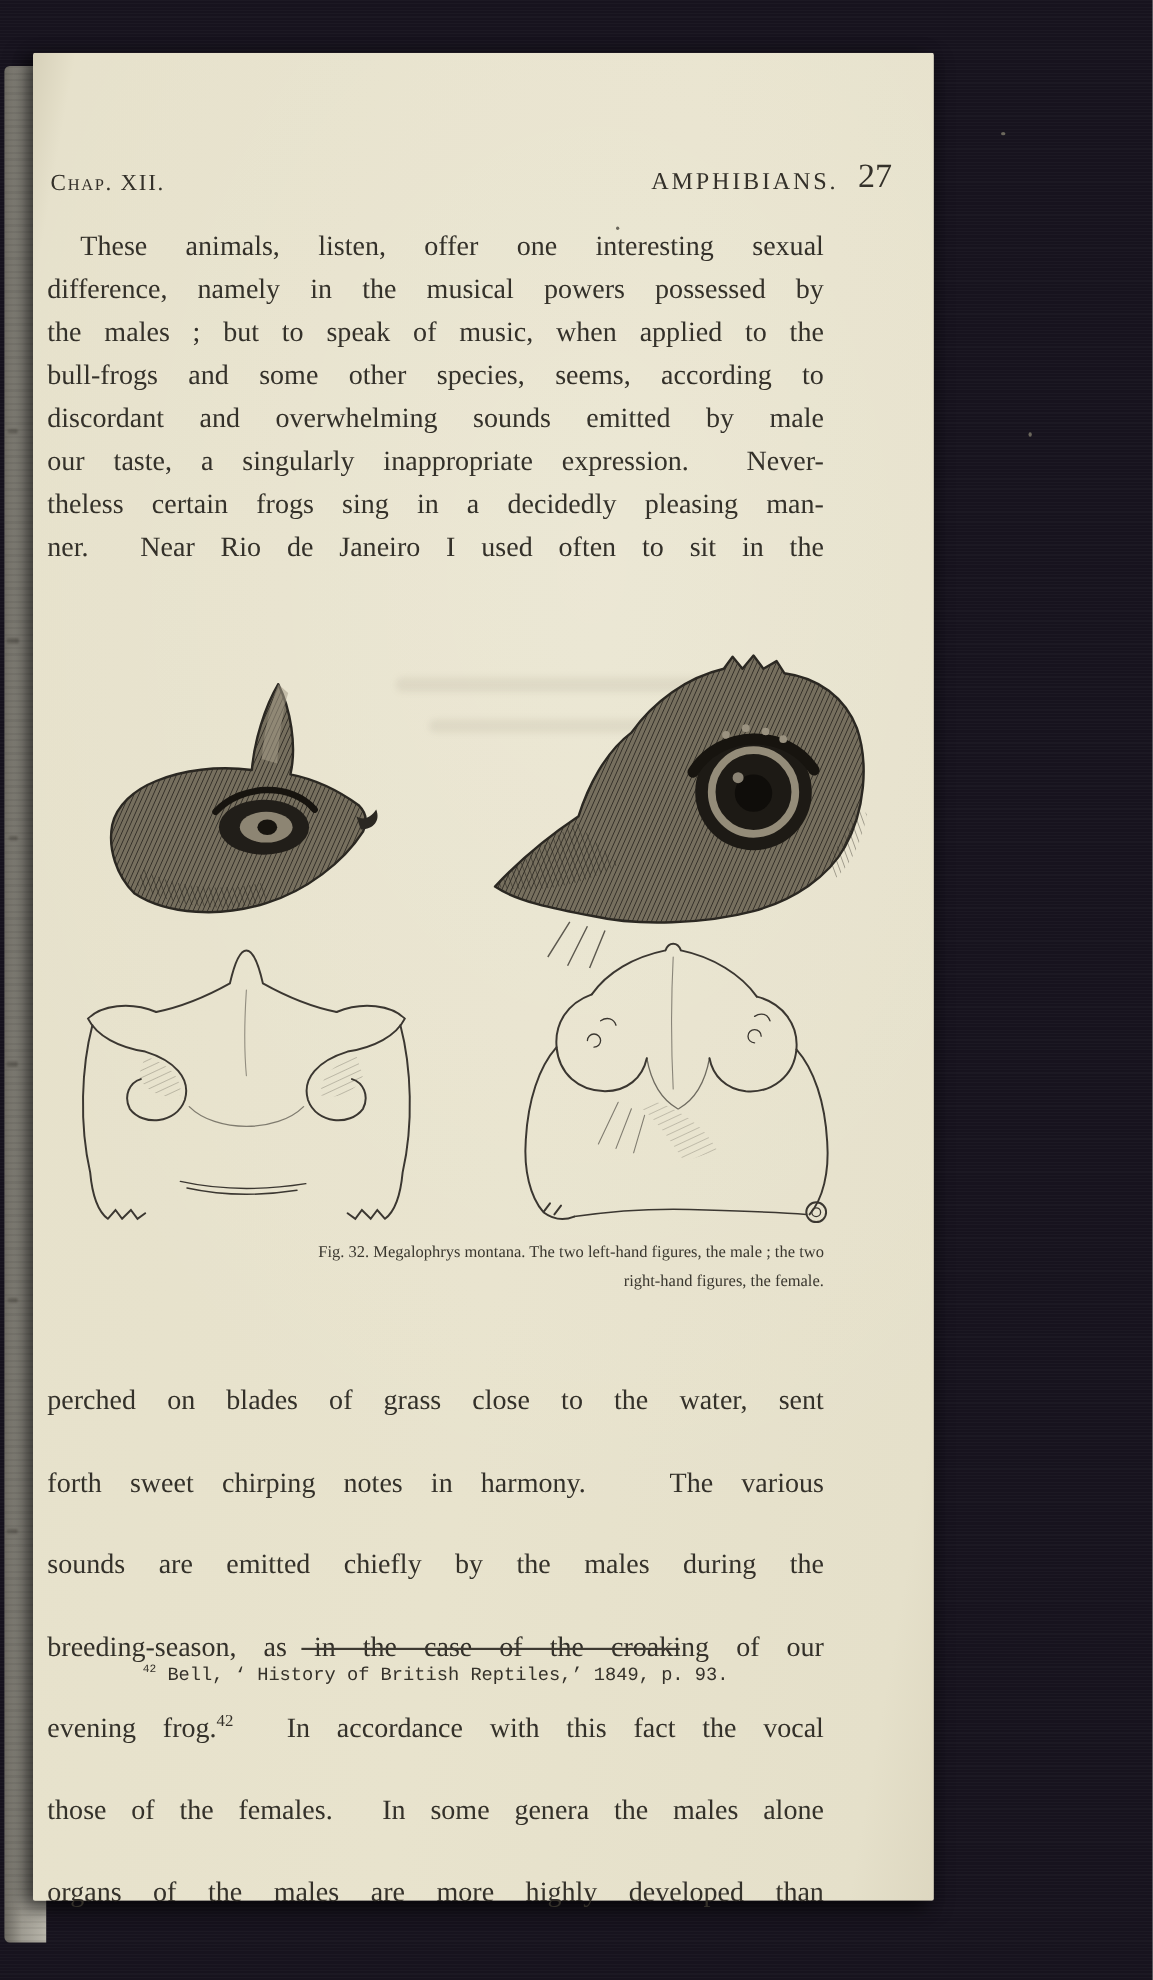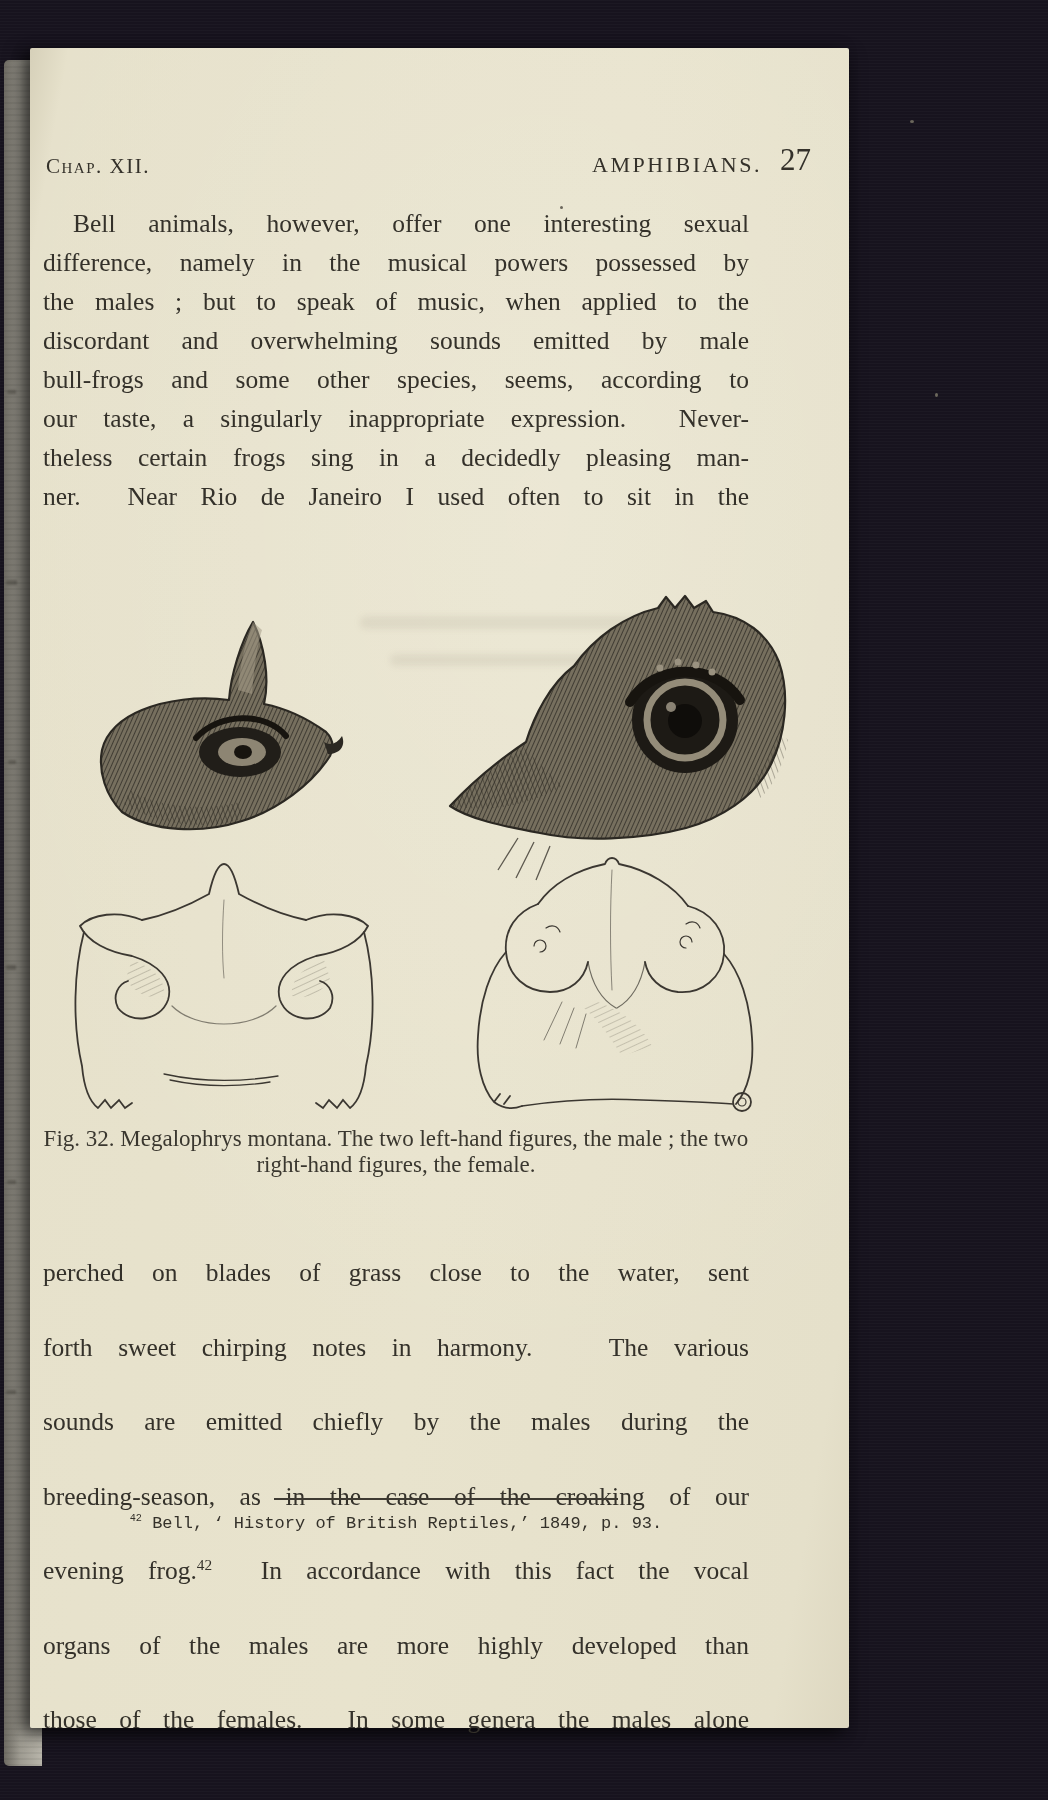--- a/index.html
+++ b/index.html
@@ -24,22 +24,22 @@
   .para{position:absolute;left:13px;width:706px;}
   .para1{top:156px;}
   .para2{top:1170px;}
   .line{white-space:pre-wrap;text-align:justify;text-align-last:justify;
     font-size:25.5px;line-height:39px;}
   .para2 .line{line-height:38.5px;margin-top:36px;}
   .line.indent{text-indent:30px;}
   .line.short{text-align-last:left;}
   sup{font-size:0.6em;vertical-align:super;line-height:0;}
   .figure{position:absolute;left:40px;top:520px;}
-  .caption{position:absolute;left:13px;top:1078px;width:706px;text-align:center;
-    font-size:23px;line-height:26px;color:#3a372f;}
+  .caption{position:absolute;left:13px;top:1078px;width:706px;text-align:right;
+    font-size:15px;line-height:26px;color:#3a372f;}
   .fn-rule{position:absolute;left:244px;top:1450px;width:344px;height:2px;background:#3e3a32;}
   .footnote{position:absolute;left:13px;top:1466px;width:706px;text-align:center;font-size:17px;font-family:Liberation Mono, monospace;}
   .speck{position:absolute;border-radius:50%;background:#6b675c;}
   .ghost{position:absolute;background:rgba(118,112,92,0.10);filter:blur(3px);border-radius:6px;}
 </style>
 </head>
 <body>
 
 <div class="scene">
 
@@ -52,25 +52,25 @@
     <div class="edge-mark" style="left:2px;top:1330px;width:10px;height:4px;"></div>
   </div>
 
   <div class="page">
 
     <span class="hdr chapter">Chap. XII.</span>
     <span class="hdr running-title">AMPHIBIANS.</span>
     <span class="hdr folio">27</span>
 
     <div class="para para1">
-      <div class="line indent">Bell animals, however, offer one interesting sexual</div>
+      <div class="line indent">These animals, listen, offer one interesting sexual</div>
       <div class="line">difference, namely in the musical powers possessed by</div>
       <div class="line">the males ; but to speak of music, when applied to the</div>
+      <div class="line">bull-frogs and some other species, seems, according to</div>
       <div class="line">discordant and overwhelming sounds emitted by male</div>
-      <div class="line">bull-frogs and some other species, seems, according to</div>
       <div class="line">our taste, a singularly inappropriate expression.  Never-</div>
       <div class="line">theless certain frogs sing in a decidedly pleasing man-</div>
       <div class="line">ner.  Near Rio de Janeiro I used often to sit in the</div>
     </div>
 
     <div class="ghost" style="left:330px;top:568px;width:330px;height:13px;"></div>
     <div class="ghost" style="left:360px;top:606px;width:260px;height:12px;"></div>
 
     <svg class="figure" width="720" height="555" viewBox="0 0 720 555">
       <defs>
@@ -148,22 +148,22 @@
       <div class="cap-line">Fig. 32.  Megalophrys montana.  The two left-hand figures, the male ;  the two</div>
       <div class="cap-line">right-hand figures, the female.</div>
     </div>
 
     <div class="para para2">
       <div class="line">perched on blades of grass close to the water, sent</div>
       <div class="line">forth sweet chirping notes in harmony.   The various</div>
       <div class="line">sounds are emitted chiefly by the males during the</div>
       <div class="line">breeding-season, as in the case of the croaking of our</div>
       <div class="line"><span>evening frog.</span><sup>42</sup><span>  In accordance with this fact the vocal</span></div>
+      <div class="line">those of the females.  In some genera the males alone</div>
       <div class="line">organs of the males are more highly developed than</div>
-      <div class="line">those of the females.  In some genera the males alone</div>
     </div>
 
     <div class="fn-rule"></div>
 
     <div class="footnote"><sup>42</sup><span> Bell, ‘ History of British Reptiles,’ 1849, p. 93.</span></div>
 
     <div class="speck" style="left:530px;top:158px;width:3px;height:3px;"></div>
     <div class="speck" style="left:905px;top:345px;width:3px;height:4px;"></div>
     <div class="speck" style="left:880px;top:72px;width:4px;height:3px;"></div>
   </div>

